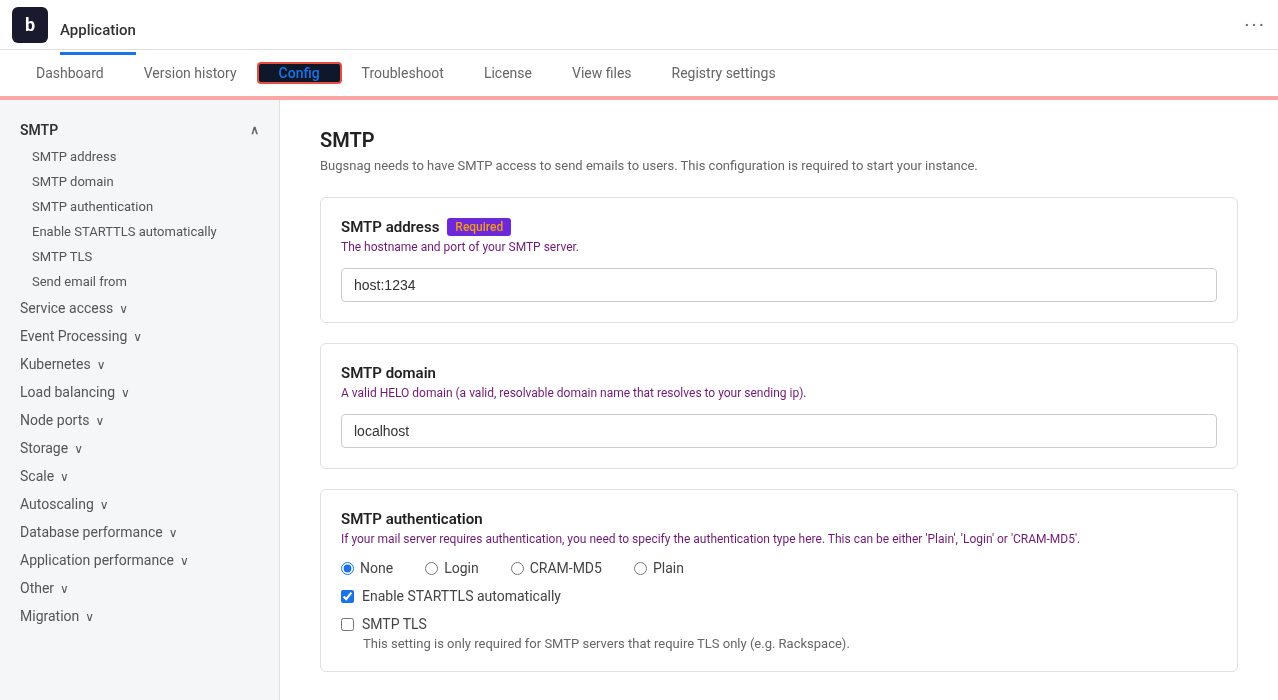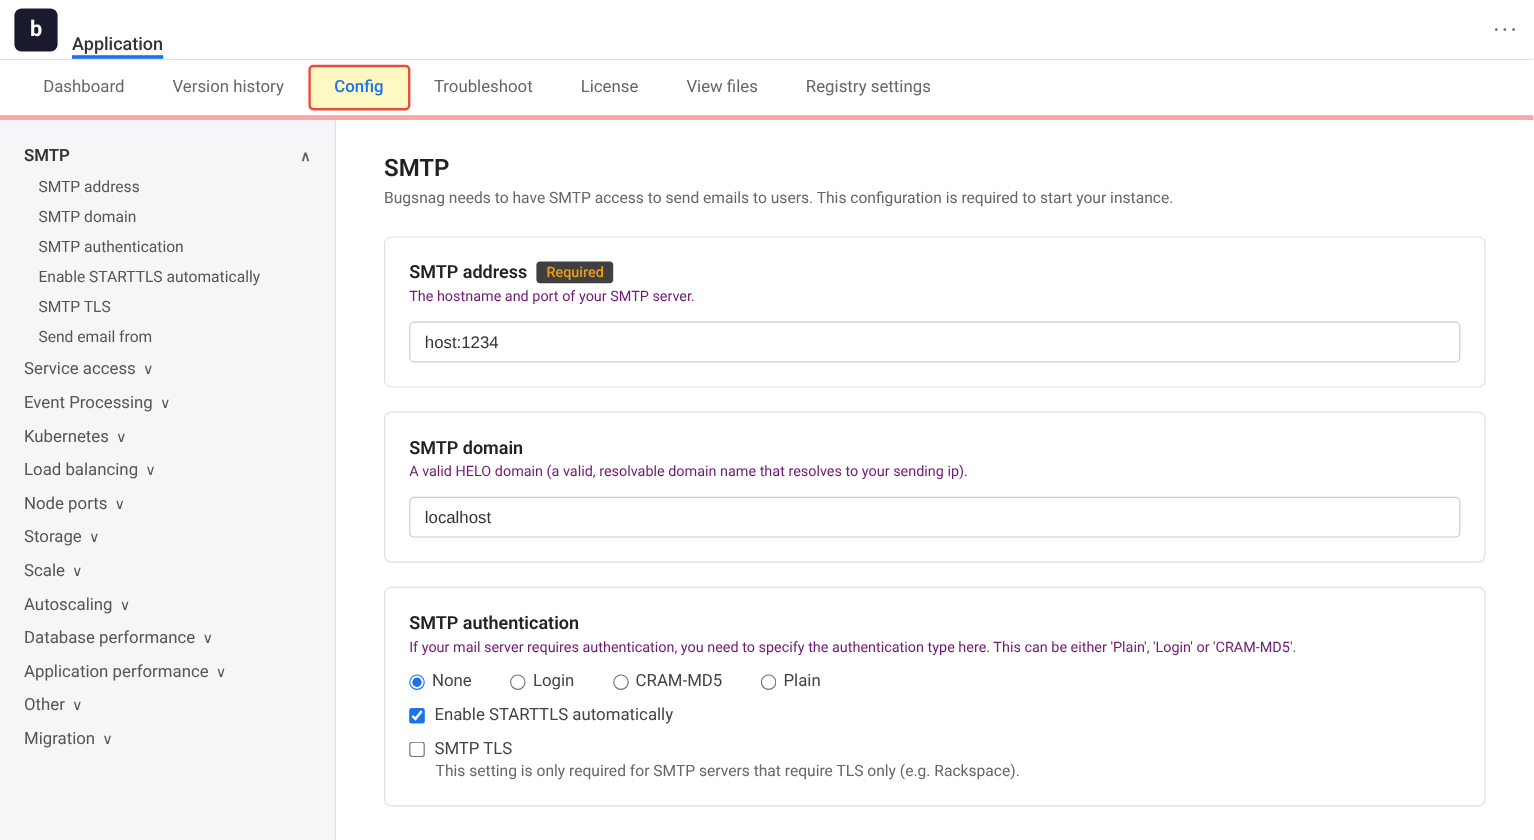--- a/index.html
+++ b/index.html
@@ -26,20 +26,21 @@
       font-weight: bold;
       font-size: 18px;
       margin-right: 12px;
       flex-shrink: 0;
     }
     .app-title {
       font-size: 15px;
       font-weight: 500;
       color: #333;
       border-bottom: 3px solid #1a73e8;
+      padding-bottom: 13px;
       margin-bottom: -14px;
       padding-top: 13px;
     }
     .top-bar-right {
       margin-left: auto;
       color: #666;
       cursor: pointer;
       font-size: 20px;
       letter-spacing: 2px;
     }
@@ -63,23 +64,23 @@
       cursor: pointer;
       text-decoration: none;
       white-space: nowrap;
       border-bottom: 2px solid transparent;
       margin-bottom: -1px;
     }
     .nav-tab.active {
       color: #1a73e8;
       border: 2px solid #e74c3c;
       border-radius: 4px;
-      background: #fef9c3;
+      background: #0f172a;
       font-weight: 500;
-      height: 38px;
+      height: 22px;
       margin-bottom: 0;
     }
 
     
     .main-layout {
       display: flex;
       height: calc(100vh - 100px);
       overflow: hidden;
     }
 
@@ -107,21 +108,21 @@
       color: #666;
     }
     .sidebar-item {
       padding: 5px 20px 5px 32px;
       font-size: 13px;
       color: #555;
       cursor: pointer;
     }
     .sidebar-section-link {
       display: flex;
-      align-items: center;
+      align-items: flex-end;
       padding: 6px 20px;
       font-size: 14px;
       color: #555;
       cursor: pointer;
     }
     .sidebar-section-link .chevron {
       margin-left: 6px;
       font-size: 12px;
     }
 
@@ -158,21 +159,21 @@
       color: #222;
       margin-bottom: 4px;
       display: flex;
       align-items: center;
       gap: 8px;
     }
     .required-badge {
       font-size: 12px;
       font-weight: 500;
       color: #f39c12;
-      background: #404040;
+      background: #6d28d9;
       padding: 2px 8px;
       border-radius: 3px;
     }
     .config-card-desc {
       font-size: 12px;
       color: #701a75;
       margin-bottom: 14px;
     }
     .text-input {
       width: 100%;

